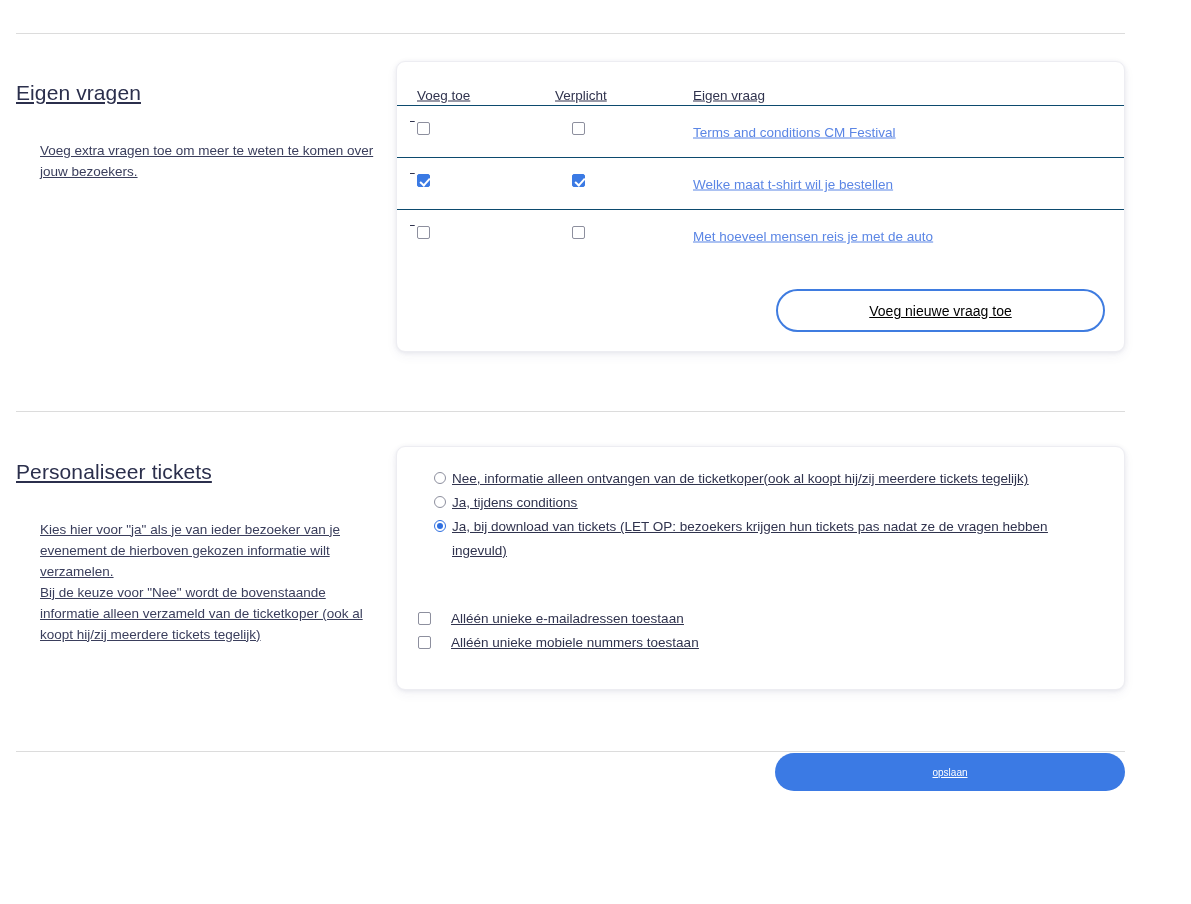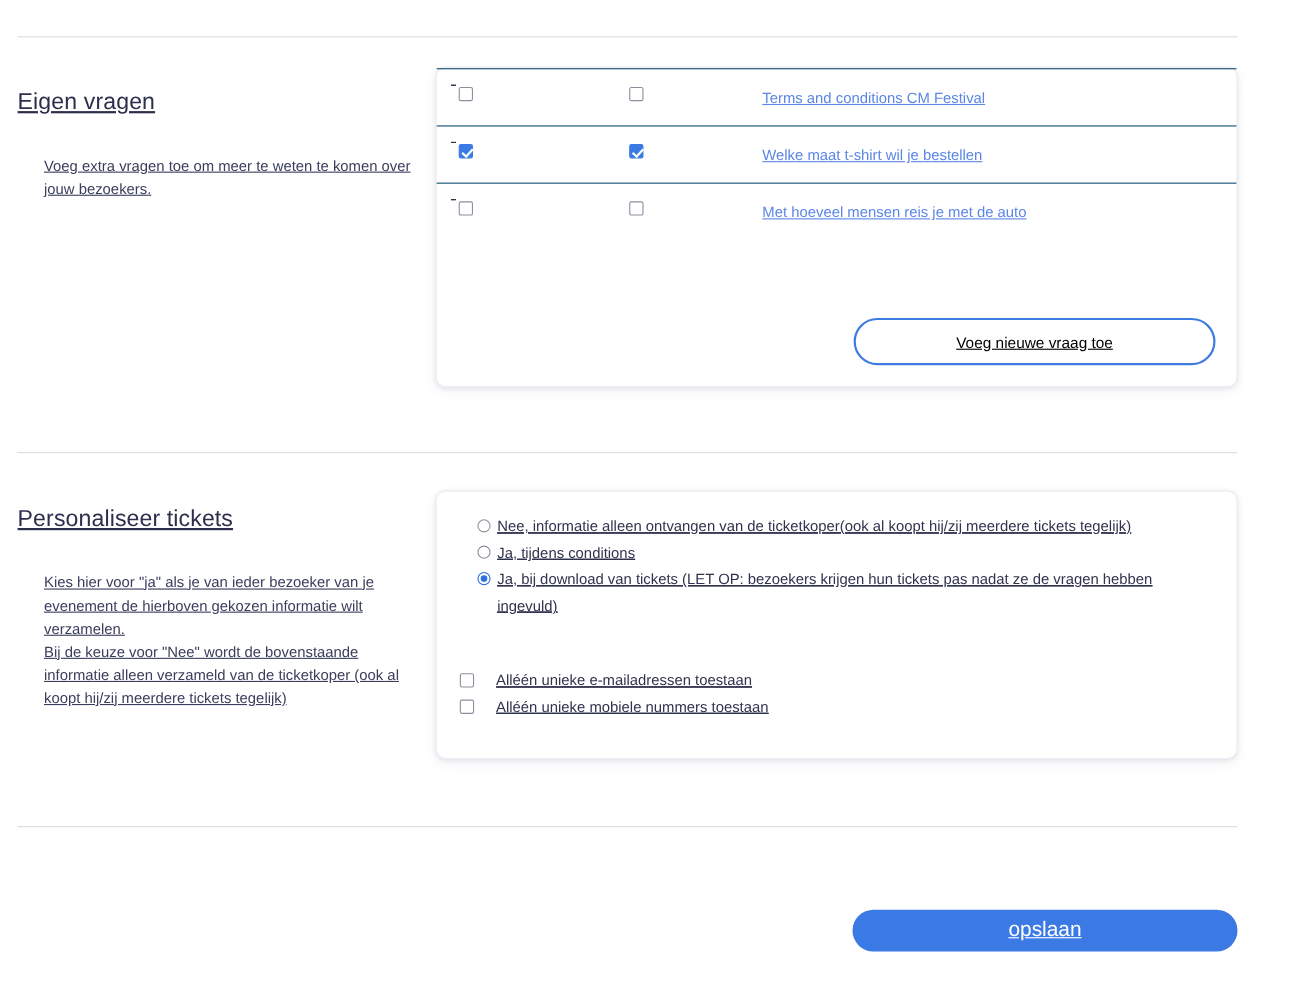--- a/index.html
+++ b/index.html
@@ -168,45 +168,50 @@
     font-size: 13.5px;
     line-height: 24px;
     color: #30334e;
     white-space: nowrap;
   }
   .check-line .cbx { position: absolute; left: 0; top: 5px; }
 
   
   #btn-save {
     position: absolute;
-    left: 775px; top: 827px;
+    left: 775px; top: 753px;
     width: 350px; height: 38px;
     background: #3b7ae4;
     border: none;
     border-radius: 19px;
     color: #ffffff;
-    font-size: 19px;
+    font-size: 10px;
     font-family: inherit;
     cursor: pointer;
     display: flex; align-items: center; justify-content: center; text-align: center;
   }
 </style>
 </head>
 <body>
 
 <div class="page">
 
   <div class="divider" id="divider-top"></div>
 
   <h2 class="section-title" style="top:64px;">Eigen vragen</h2>
   <p class="section-desc" style="top:126px;">Voeg extra vragen toe om meer te weten te komen over jouw bezoekers.</p>
 
   <div class="panel" id="panel-questions">
     <div class="qtable">
 
+      <div class="qt-head">
+        <span class="col-add">Voeg toe</span>
+        <span class="col-req">Verplicht</span>
+        <span class="col-q">Eigen vraag</span>
+      </div>
 
       <div class="qt-row">
         <span class="col-add cbx"></span>
         <span class="col-req cbx"></span>
         <a class="col-q">Terms and conditions CM Festival</a>
       </div>
 
       <div class="qt-row">
         <span class="col-add cbx checked"></span>
         <span class="col-req cbx checked"></span>

